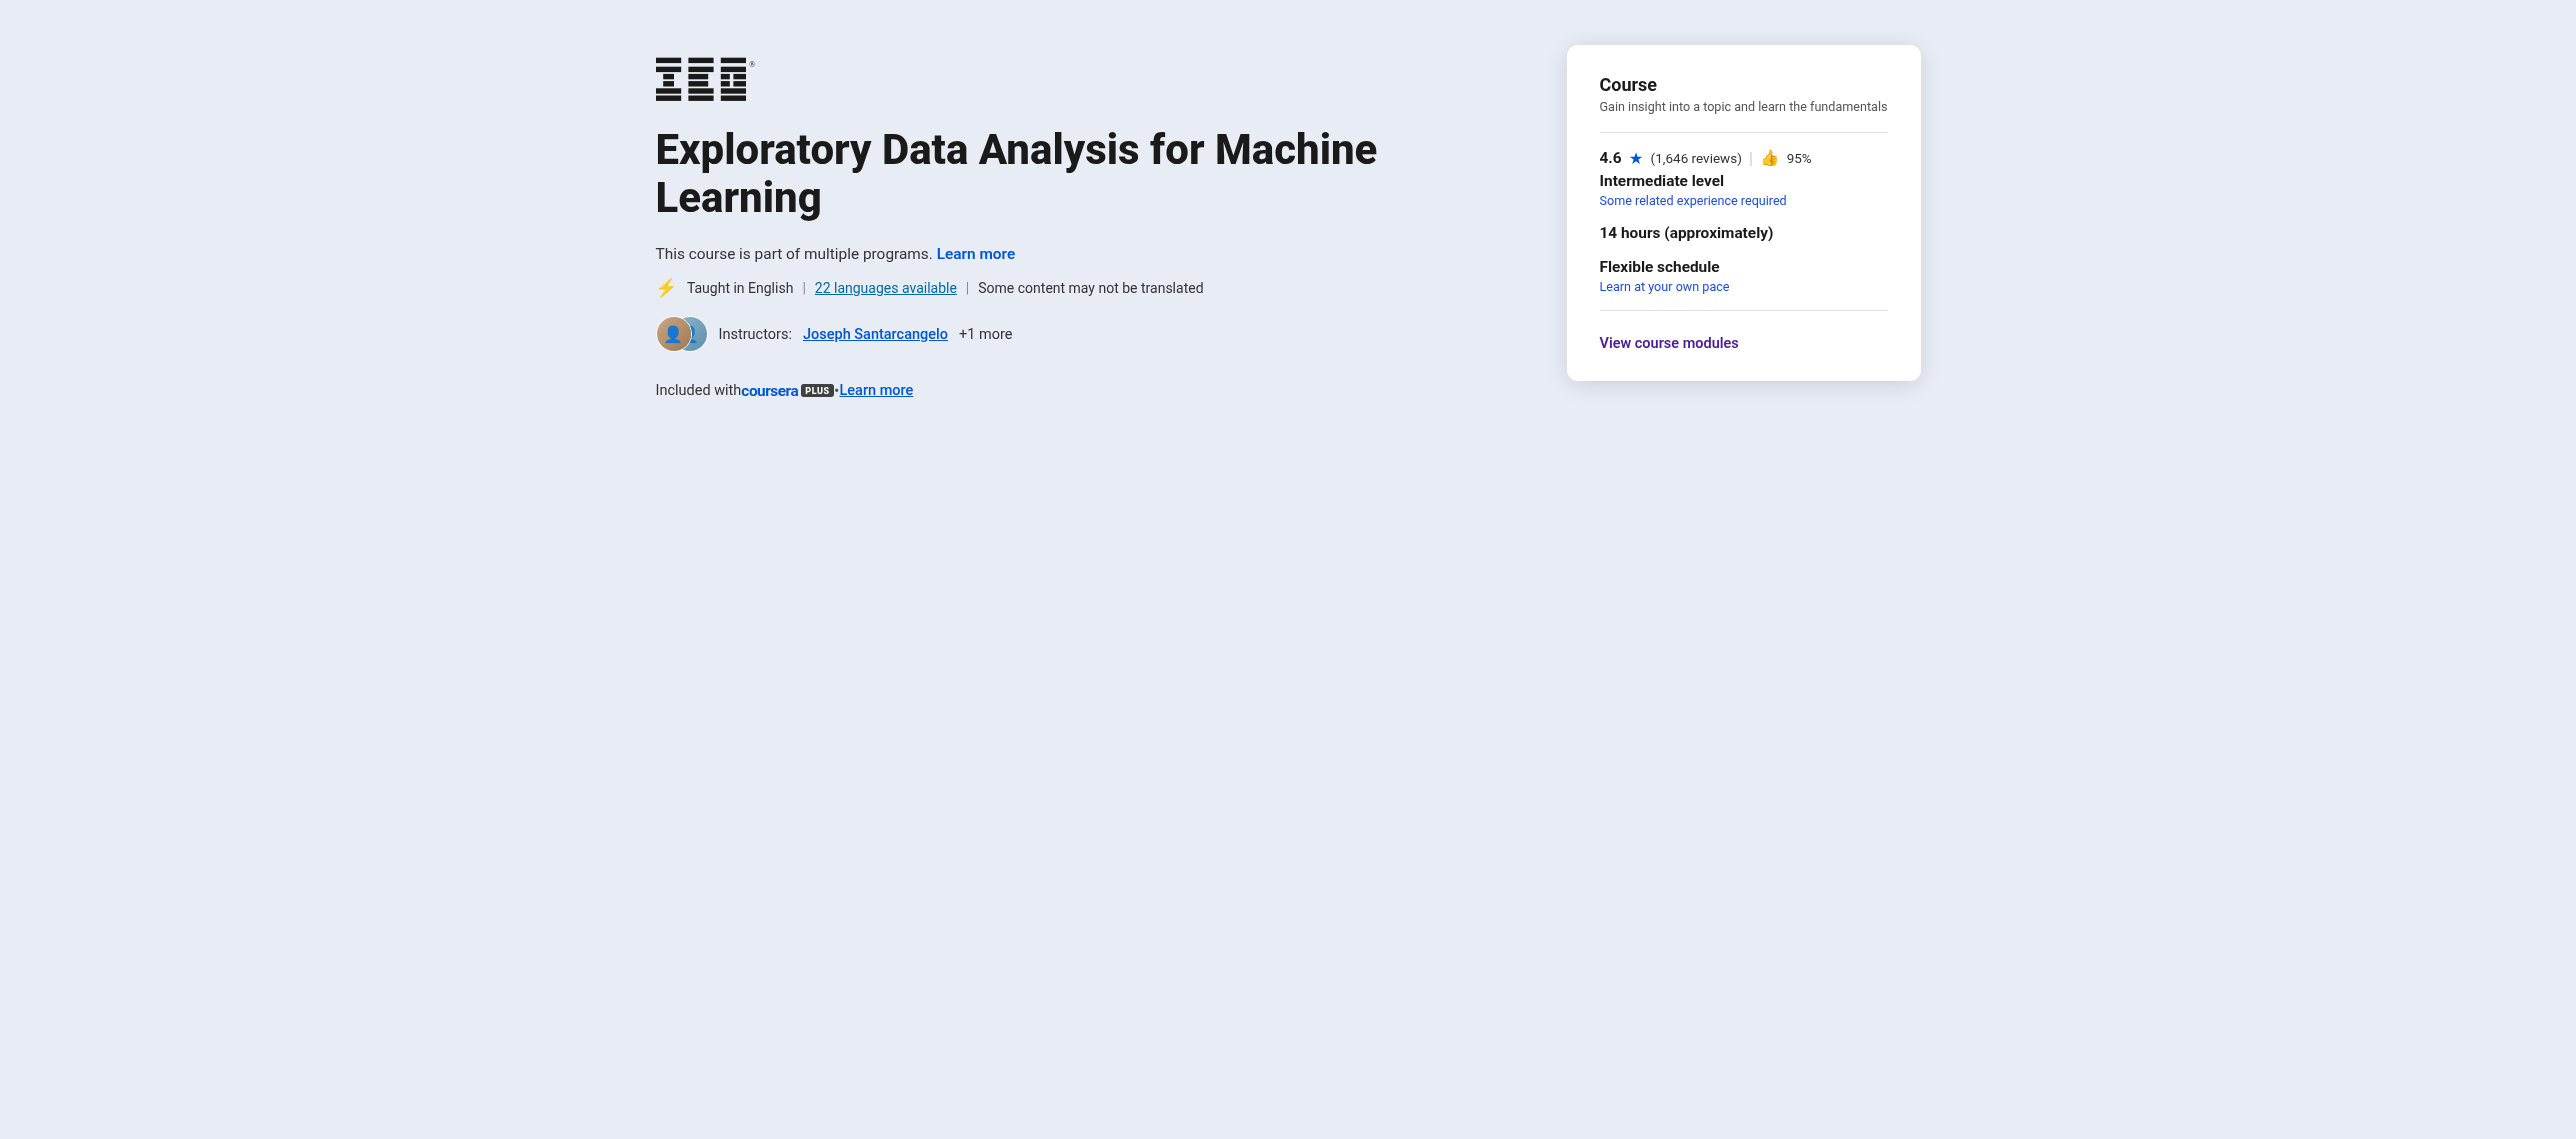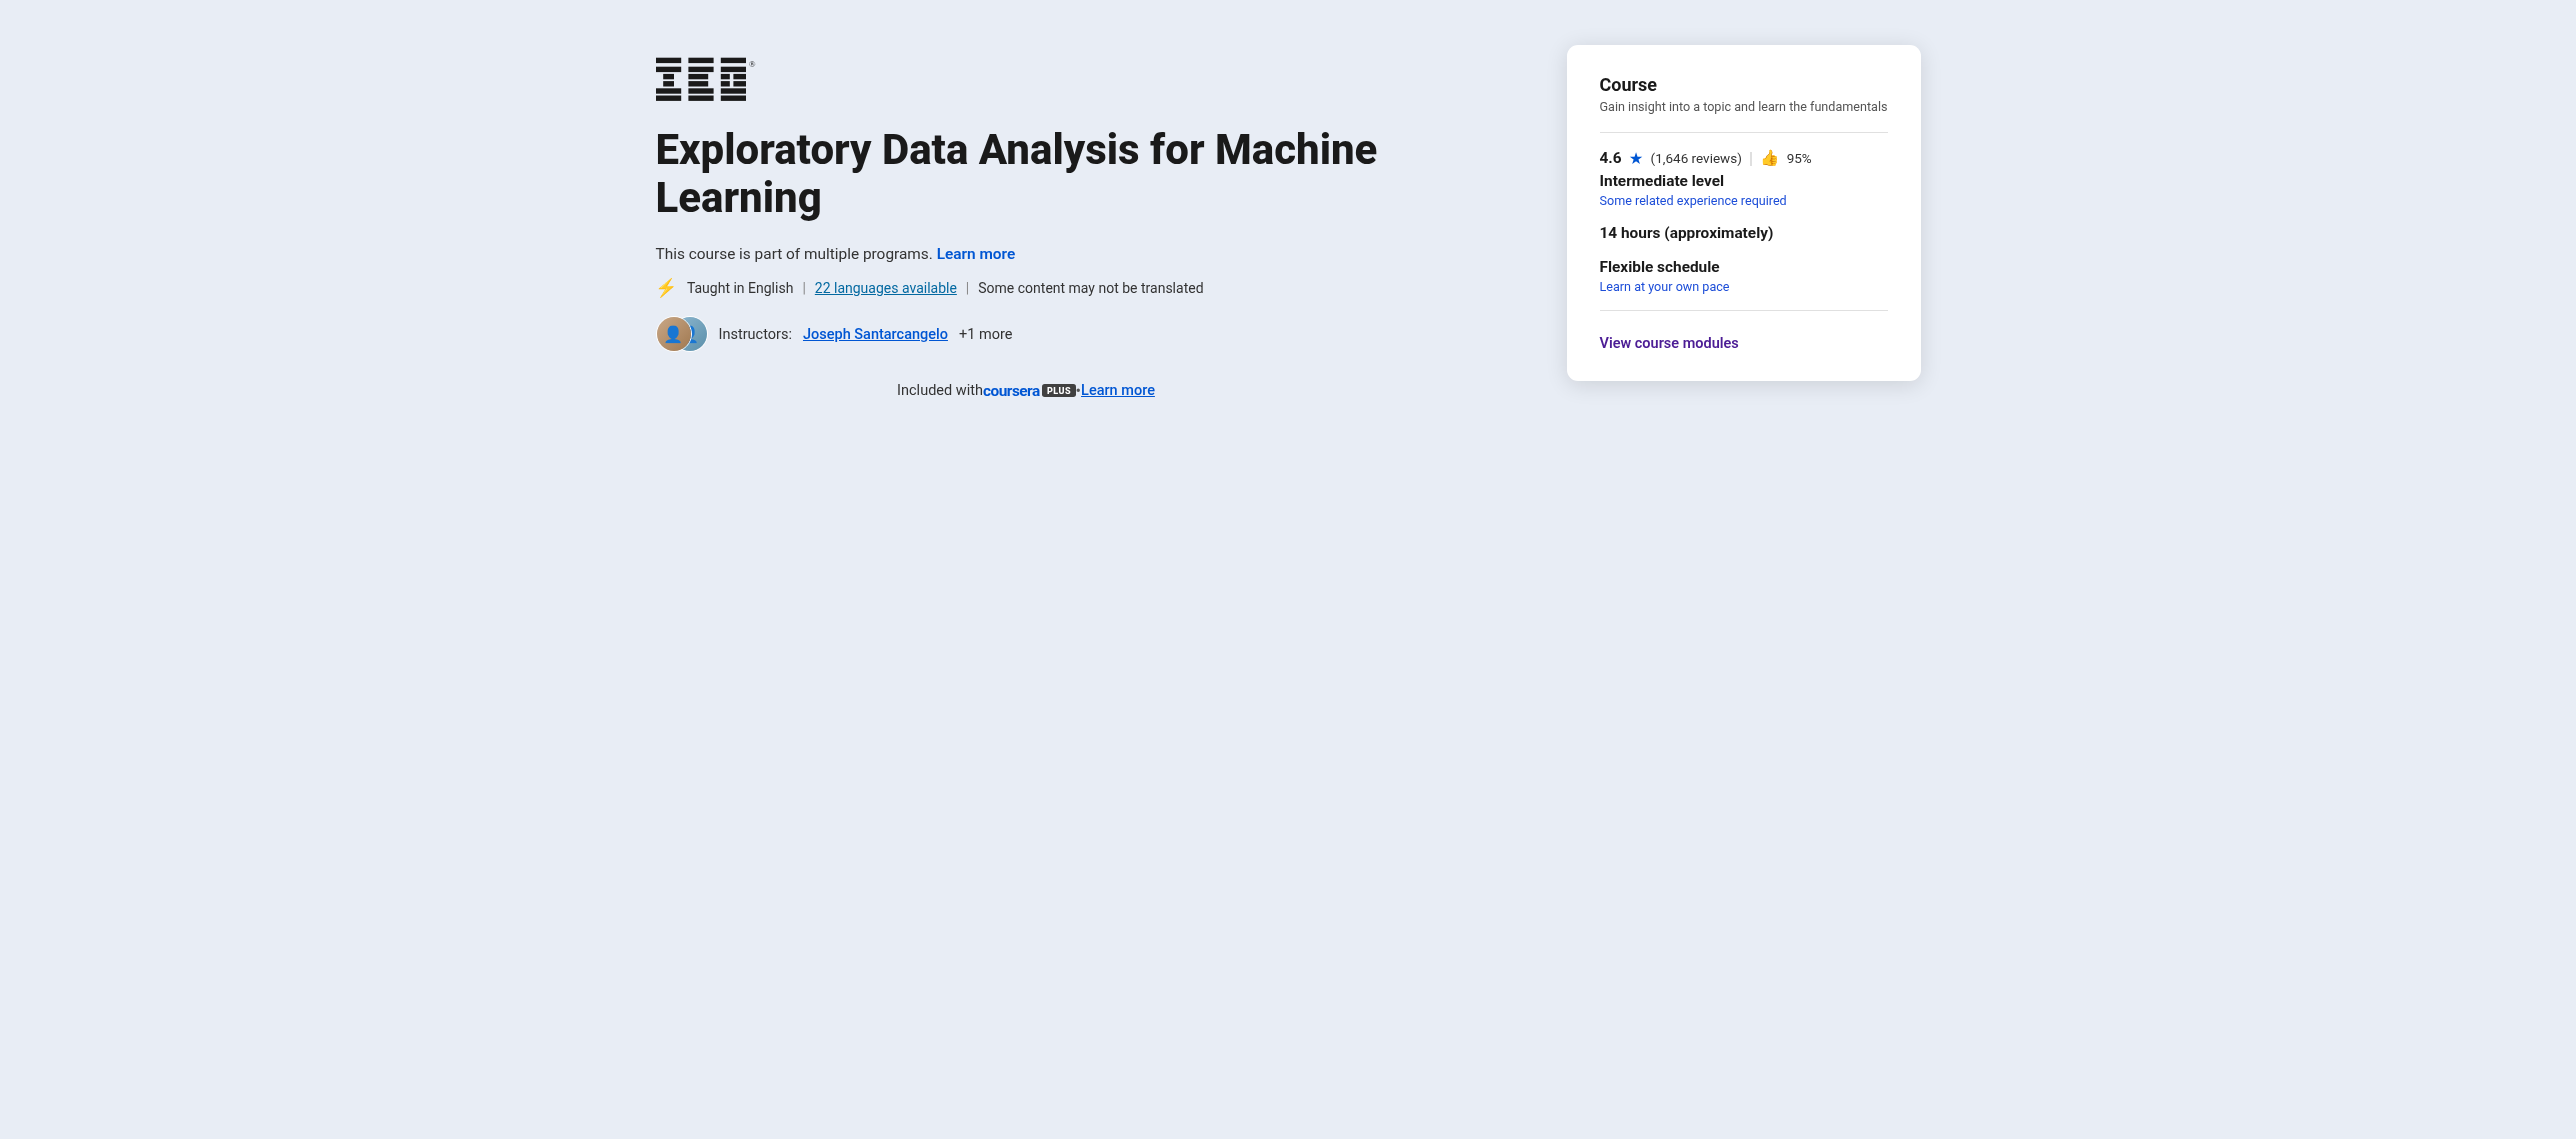--- a/index.html
+++ b/index.html
@@ -149,21 +149,20 @@
       margin-bottom: 29px;
     }
     .enrolled-count strong {
       font-weight: 700;
     }
     .included-row {
       display: flex;
       align-items: center;
       font-size: 14.5px;
       color: #333;
-      justify-content: center;
     }
     .coursera-logo {
       display: inline-flex;
       align-items: center;
       gap: 2.7px;
     }
     .coursera-text {
       font-size: 15.4px;
       font-weight: 700;
       color: #0056d3;

